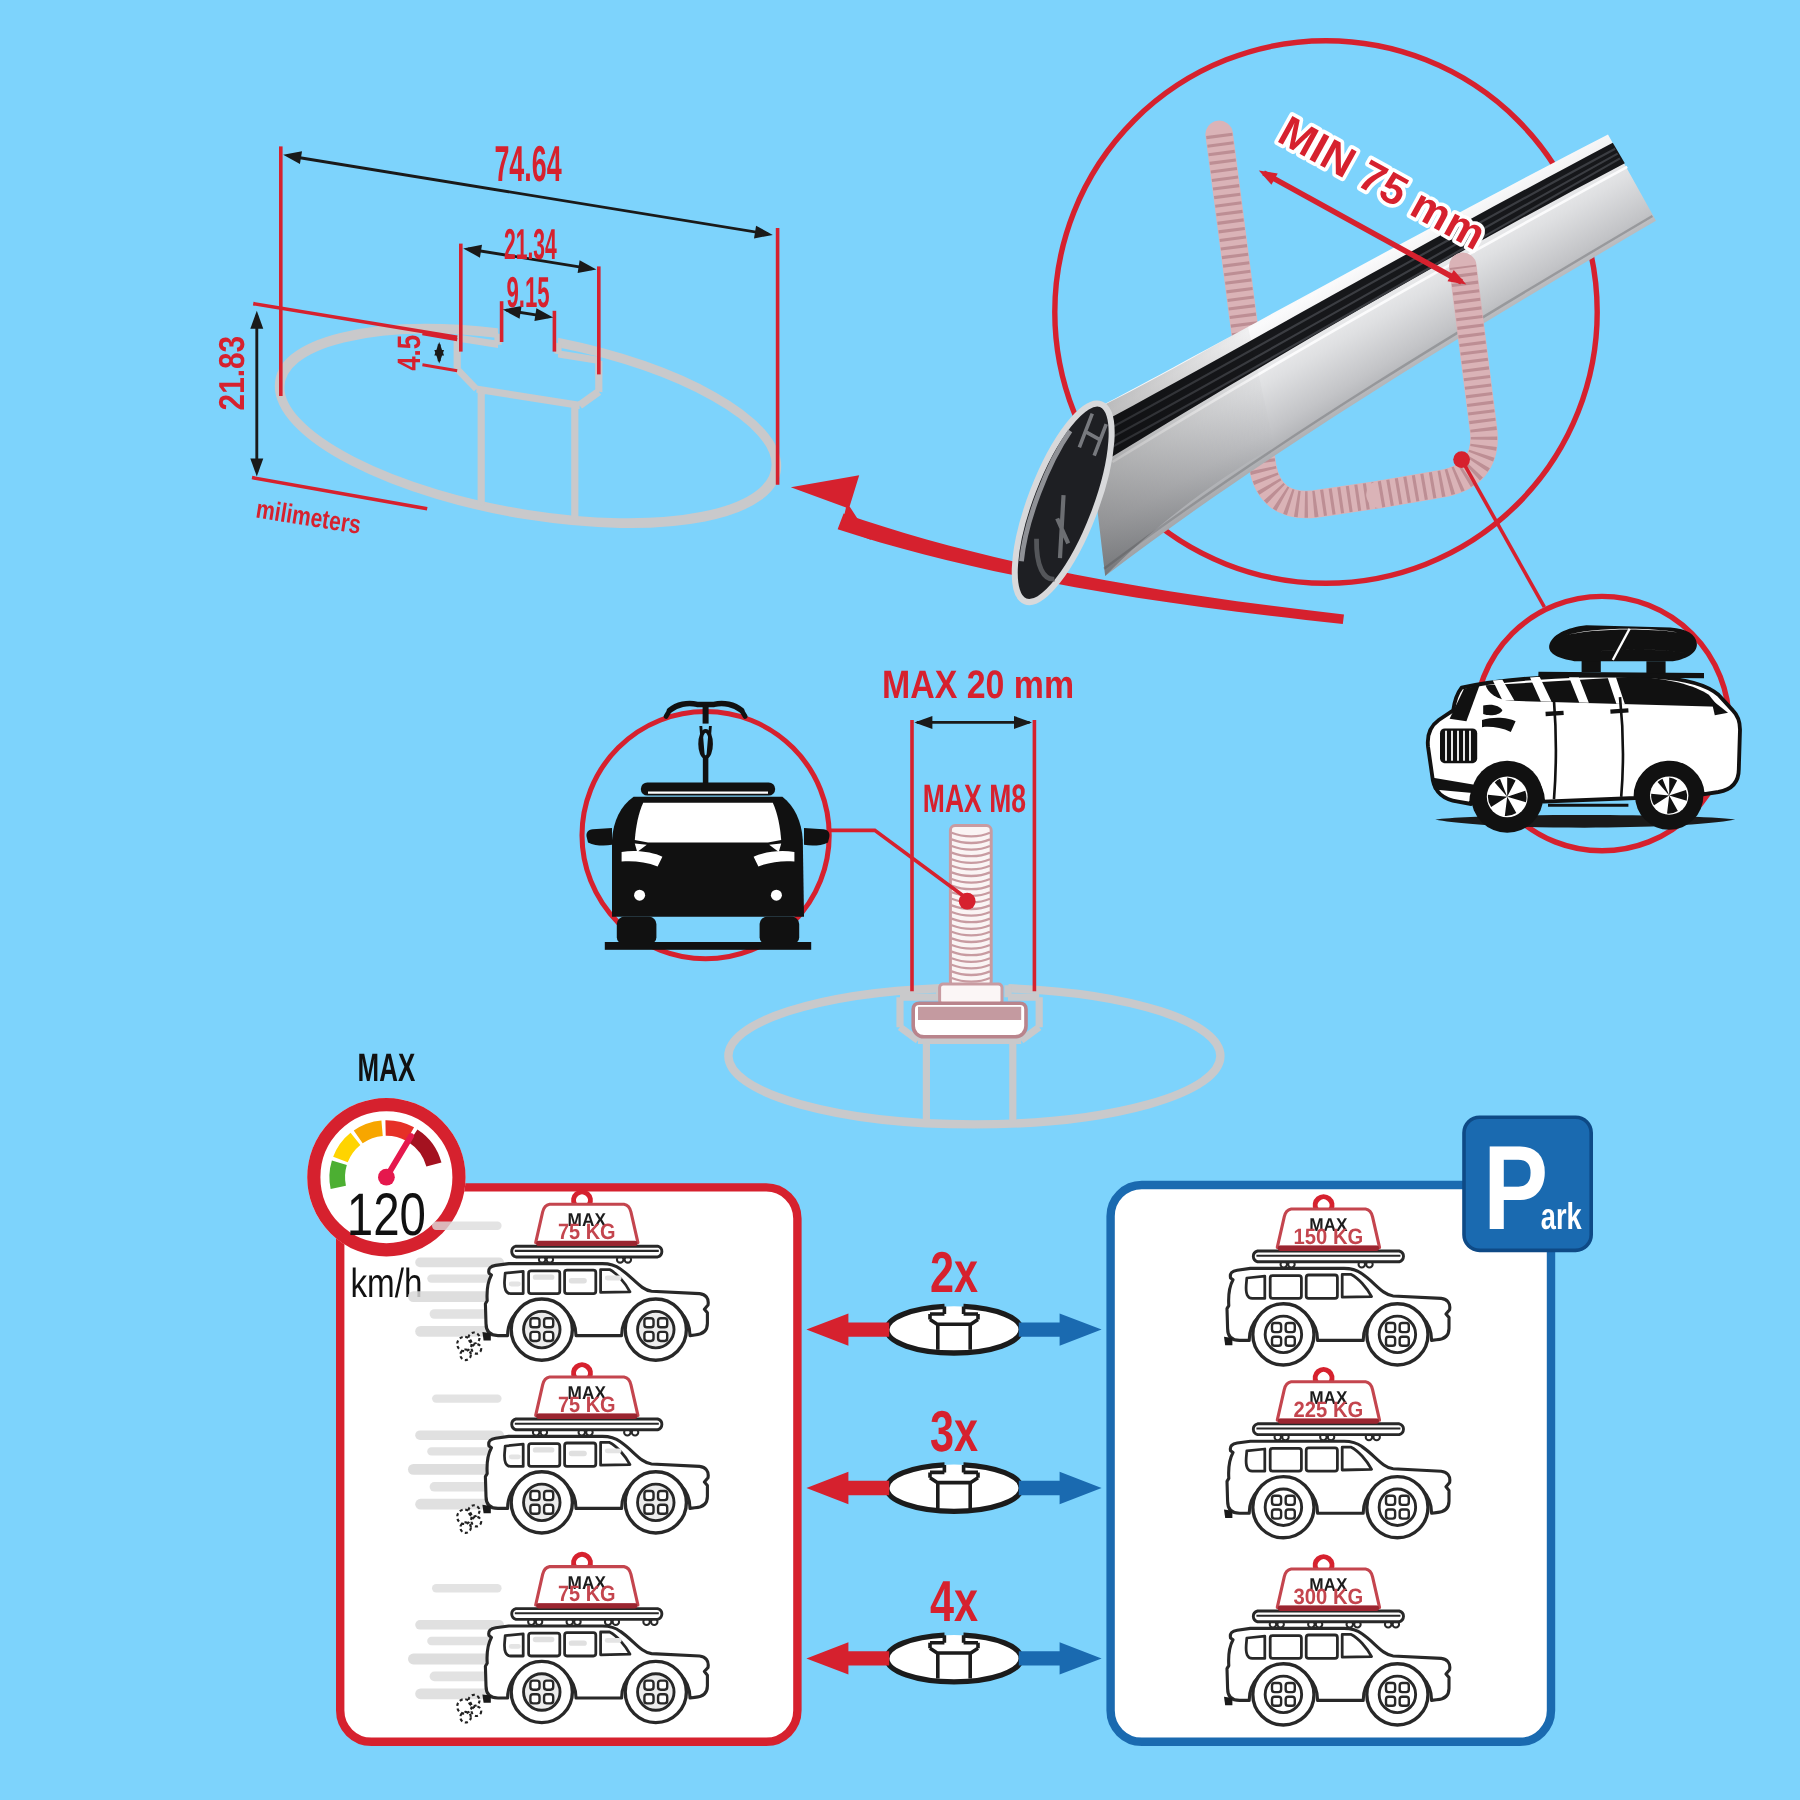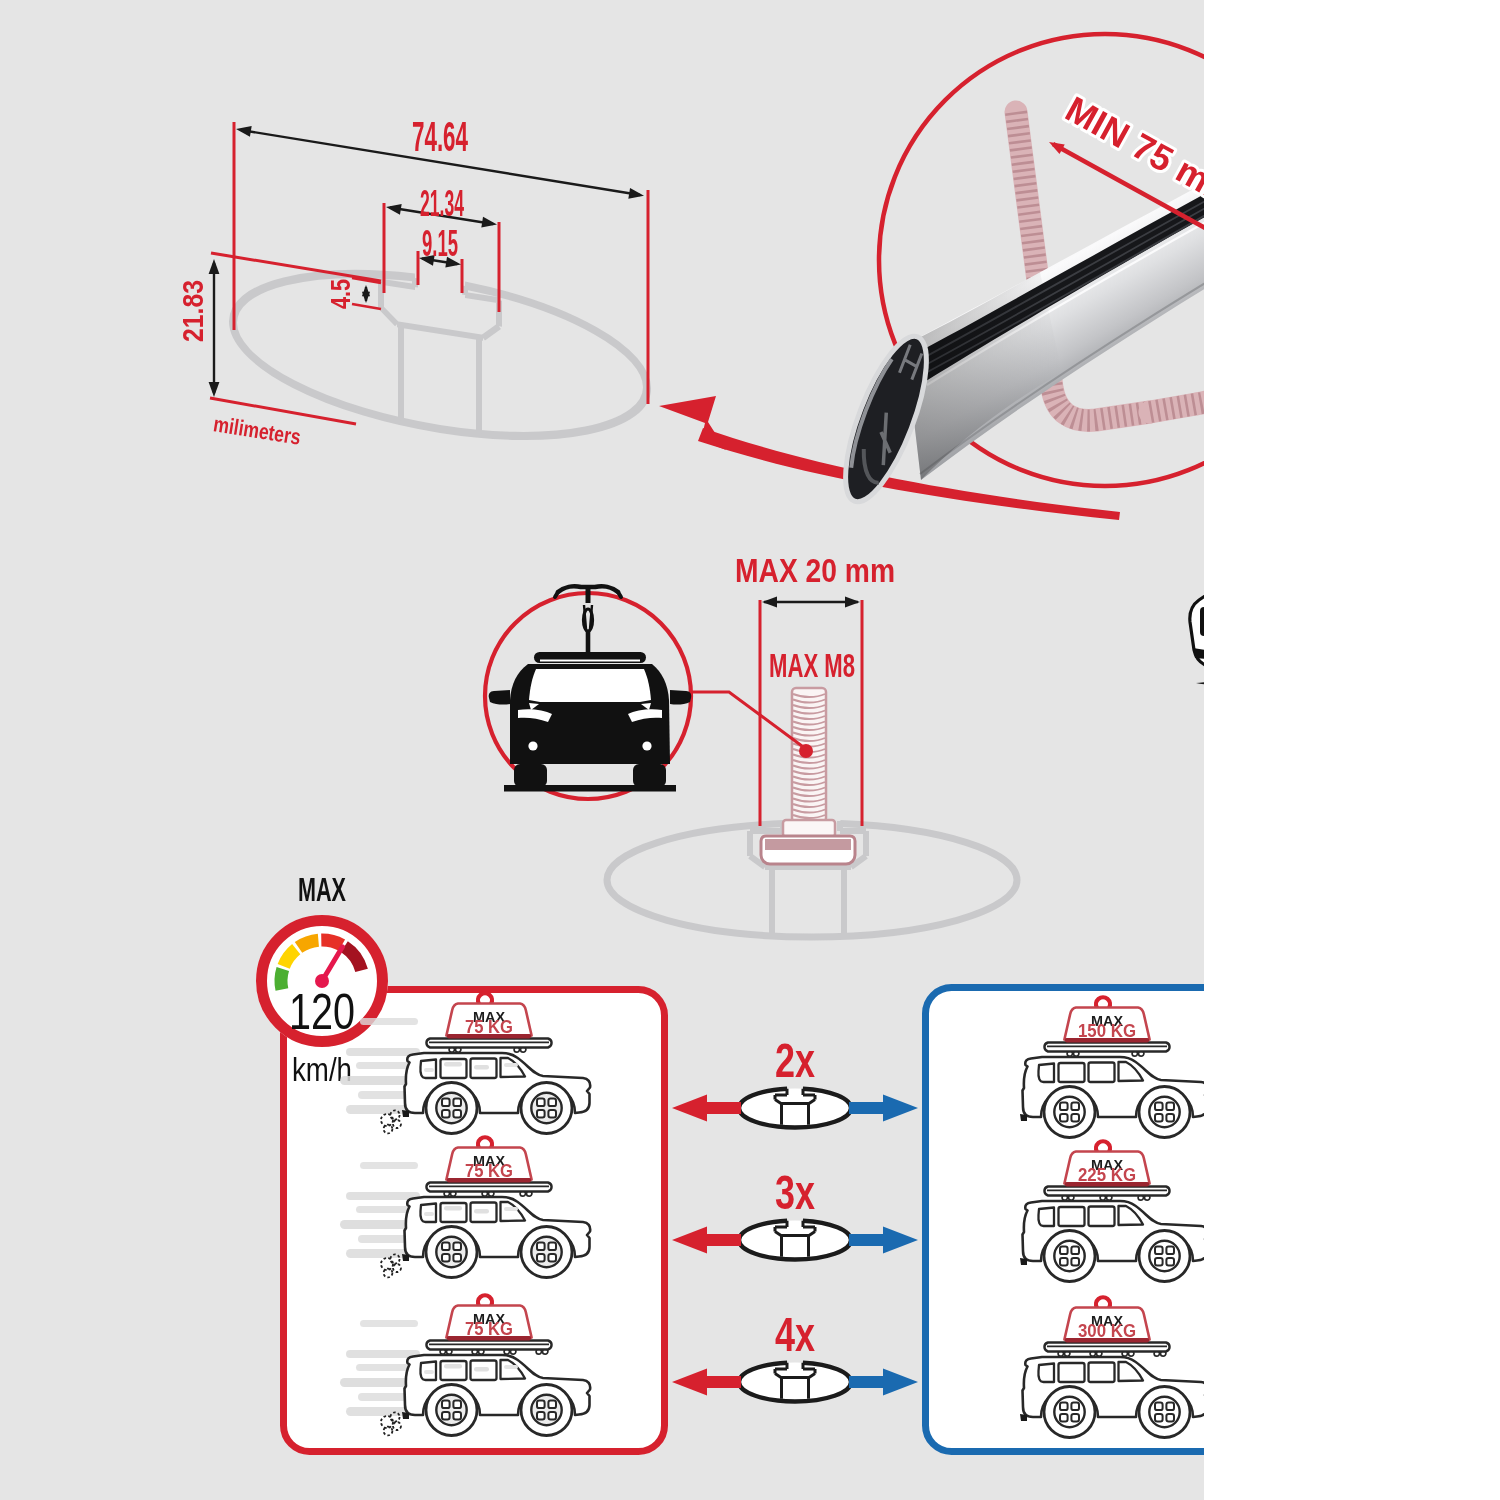--- a/index.html
+++ b/index.html
@@ -1,16 +1,16 @@
 <!DOCTYPE html>
 <html><head>
 <meta charset="utf-8">
 <style>
   html,body{margin:0;padding:0;background:#ffffff;}
-  .stage{position:relative;width:1204px;height:1500px;background:#e5e5e5;overflow:hidden;
+  .stage{position:relative;width:1500px;height:1500px;background:#7dd3fc;overflow:hidden;
          font-family:"Liberation Sans",sans-serif;}
   svg{display:block}
   text{font-family:"Liberation Sans",sans-serif;}
   .red{fill:#d6212e;}
   .cond{font-weight:bold;}
   .halo{paint-order:stroke;stroke:#ffffff;stroke-width:6;stroke-linejoin:round;}
 </style>
 </head>
 <body>
 

